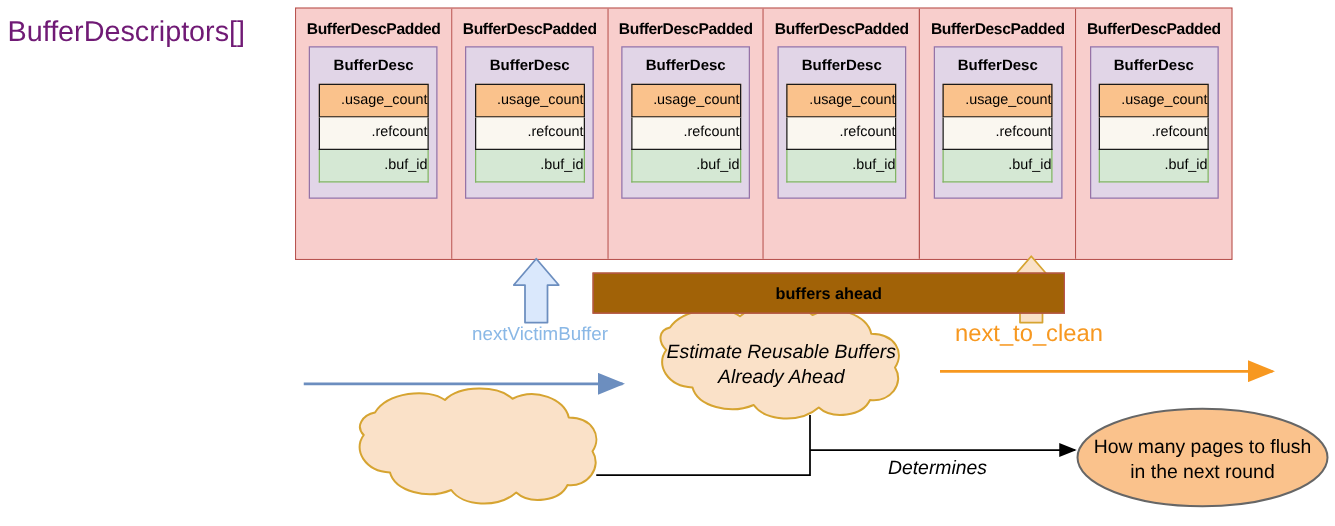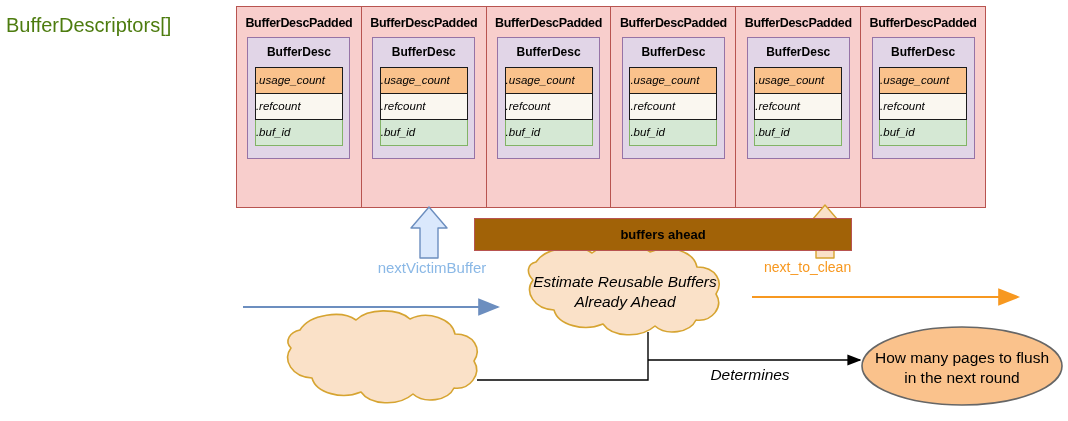--- a/index.html
+++ b/index.html
@@ -6,21 +6,21 @@
   body{
     width:1068px;height:421px;position:relative;overflow:hidden;
     font-family:"Liberation Sans","DejaVu Sans",sans-serif;
     color:#000;
   }
   #stage{position:absolute;left:0;top:0;width:1068px;height:421px;}
 
   
   #array-title{
     position:absolute;left:6px;top:10px;
-    font-size:20px;line-height:30px;color:#4d7c0f;white-space:nowrap;
+    font-size:23px;line-height:30px;color:#701a75;white-space:nowrap;
   }
 
   
   #padded-array{
     position:absolute;left:236px;top:6px;width:750px;height:202px;
     display:flex;
     border:1.4px solid #b85450;box-sizing:border-box;background:#f8cecc;
   }
   .padded-cell{
     flex:1 1 0;min-width:0;
@@ -38,22 +38,22 @@
     width:103px;background:#e1d5e7;border:1.1px solid #9673a6;
     box-sizing:border-box;padding:7px 0 12px 0;
     display:flex;flex-direction:column;align-items:center;
     margin-top:1px;
   }
   .bufferdesc-title{
     font-size:12px;font-weight:bold;color:#000;margin-bottom:8px;
   }
   .field-stack{width:88px;display:flex;flex-direction:column;}
   .field{
-    font-size:11.5px;text-align:left;padding:6px 0 7px 0;
-    box-sizing:border-box;color:#000;font-style:italic;
+    font-size:11.5px;text-align:right;padding:6px 0 7px 0;
+    box-sizing:border-box;color:#000;
   }
   .field-usage{background:#fac28c;border:1px solid #1a1a1a;}
   .field-ref{background:#faf7f0;border:1px solid #1a1a1a;border-top:none;}
   .field-buf{background:#d5e8d4;border:1px solid #82b366;border-top:none;}
 
   
   #buffers-ahead-bar{
     position:absolute;left:438px;top:218px;width:378px;height:33px;
     background:#a16207;border:1.2px solid #b85450;box-sizing:border-box;
     display:flex;align-items:center;justify-content:center;
@@ -64,21 +64,21 @@
   #overlay{position:absolute;left:0;top:0;width:1068px;height:421px;}
 
   
   .lbl{position:absolute;white-space:nowrap;}
   #nextvictim-label{
     left:352px;top:258px;width:160px;text-align:center;
     font-size:15px;line-height:19px;color:#8ab8e6;
   }
   #nexttoclean-label{
     left:764px;top:258px;width:160px;text-align:left;
-    font-size:14px;line-height:19px;color:#f79820;
+    font-size:19px;line-height:19px;color:#f79820;
   }
   .cloud-text{
     position:absolute;text-align:center;font-style:italic;
     font-size:15.5px;line-height:20px;color:#000;
   }
   #cloud1-text{left:272px;top:343px;width:200px;}
   #cloud2-text{left:512px;top:272px;width:226px;text-align:center;}
   #ellipse-text{
     position:absolute;left:866px;top:348px;width:192px;text-align:center;
     font-size:15.5px;line-height:20px;color:#000;

